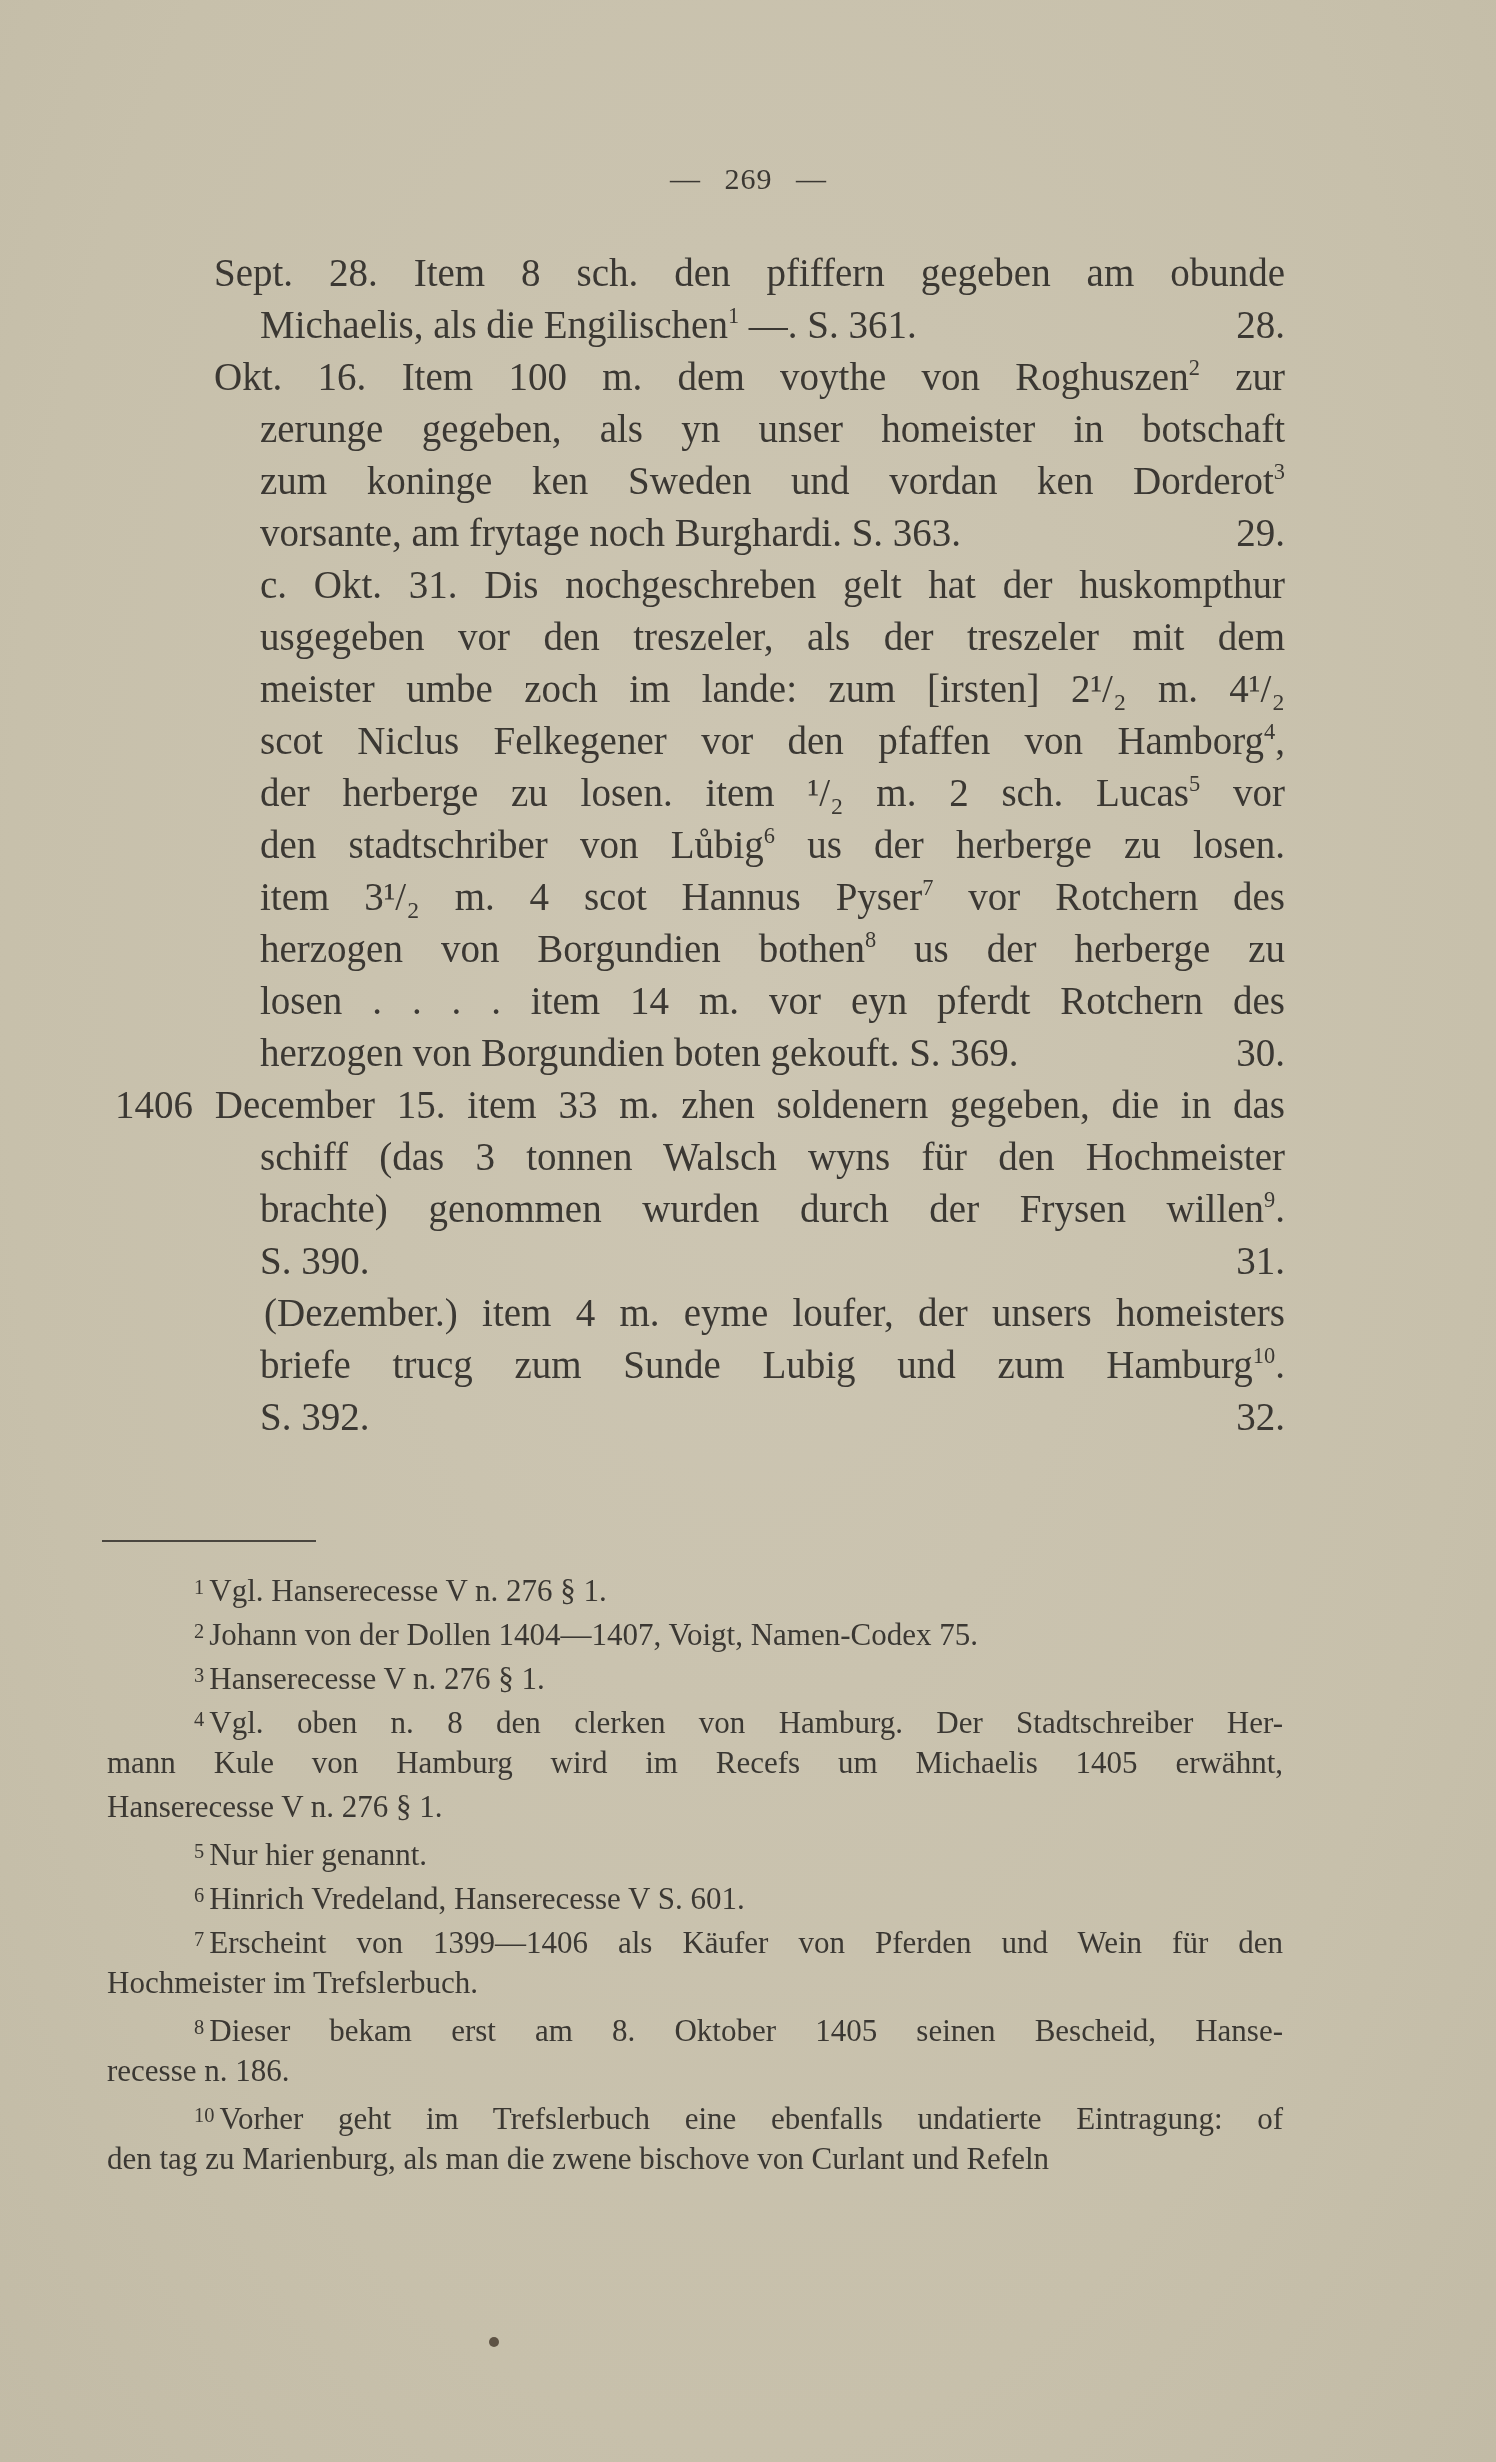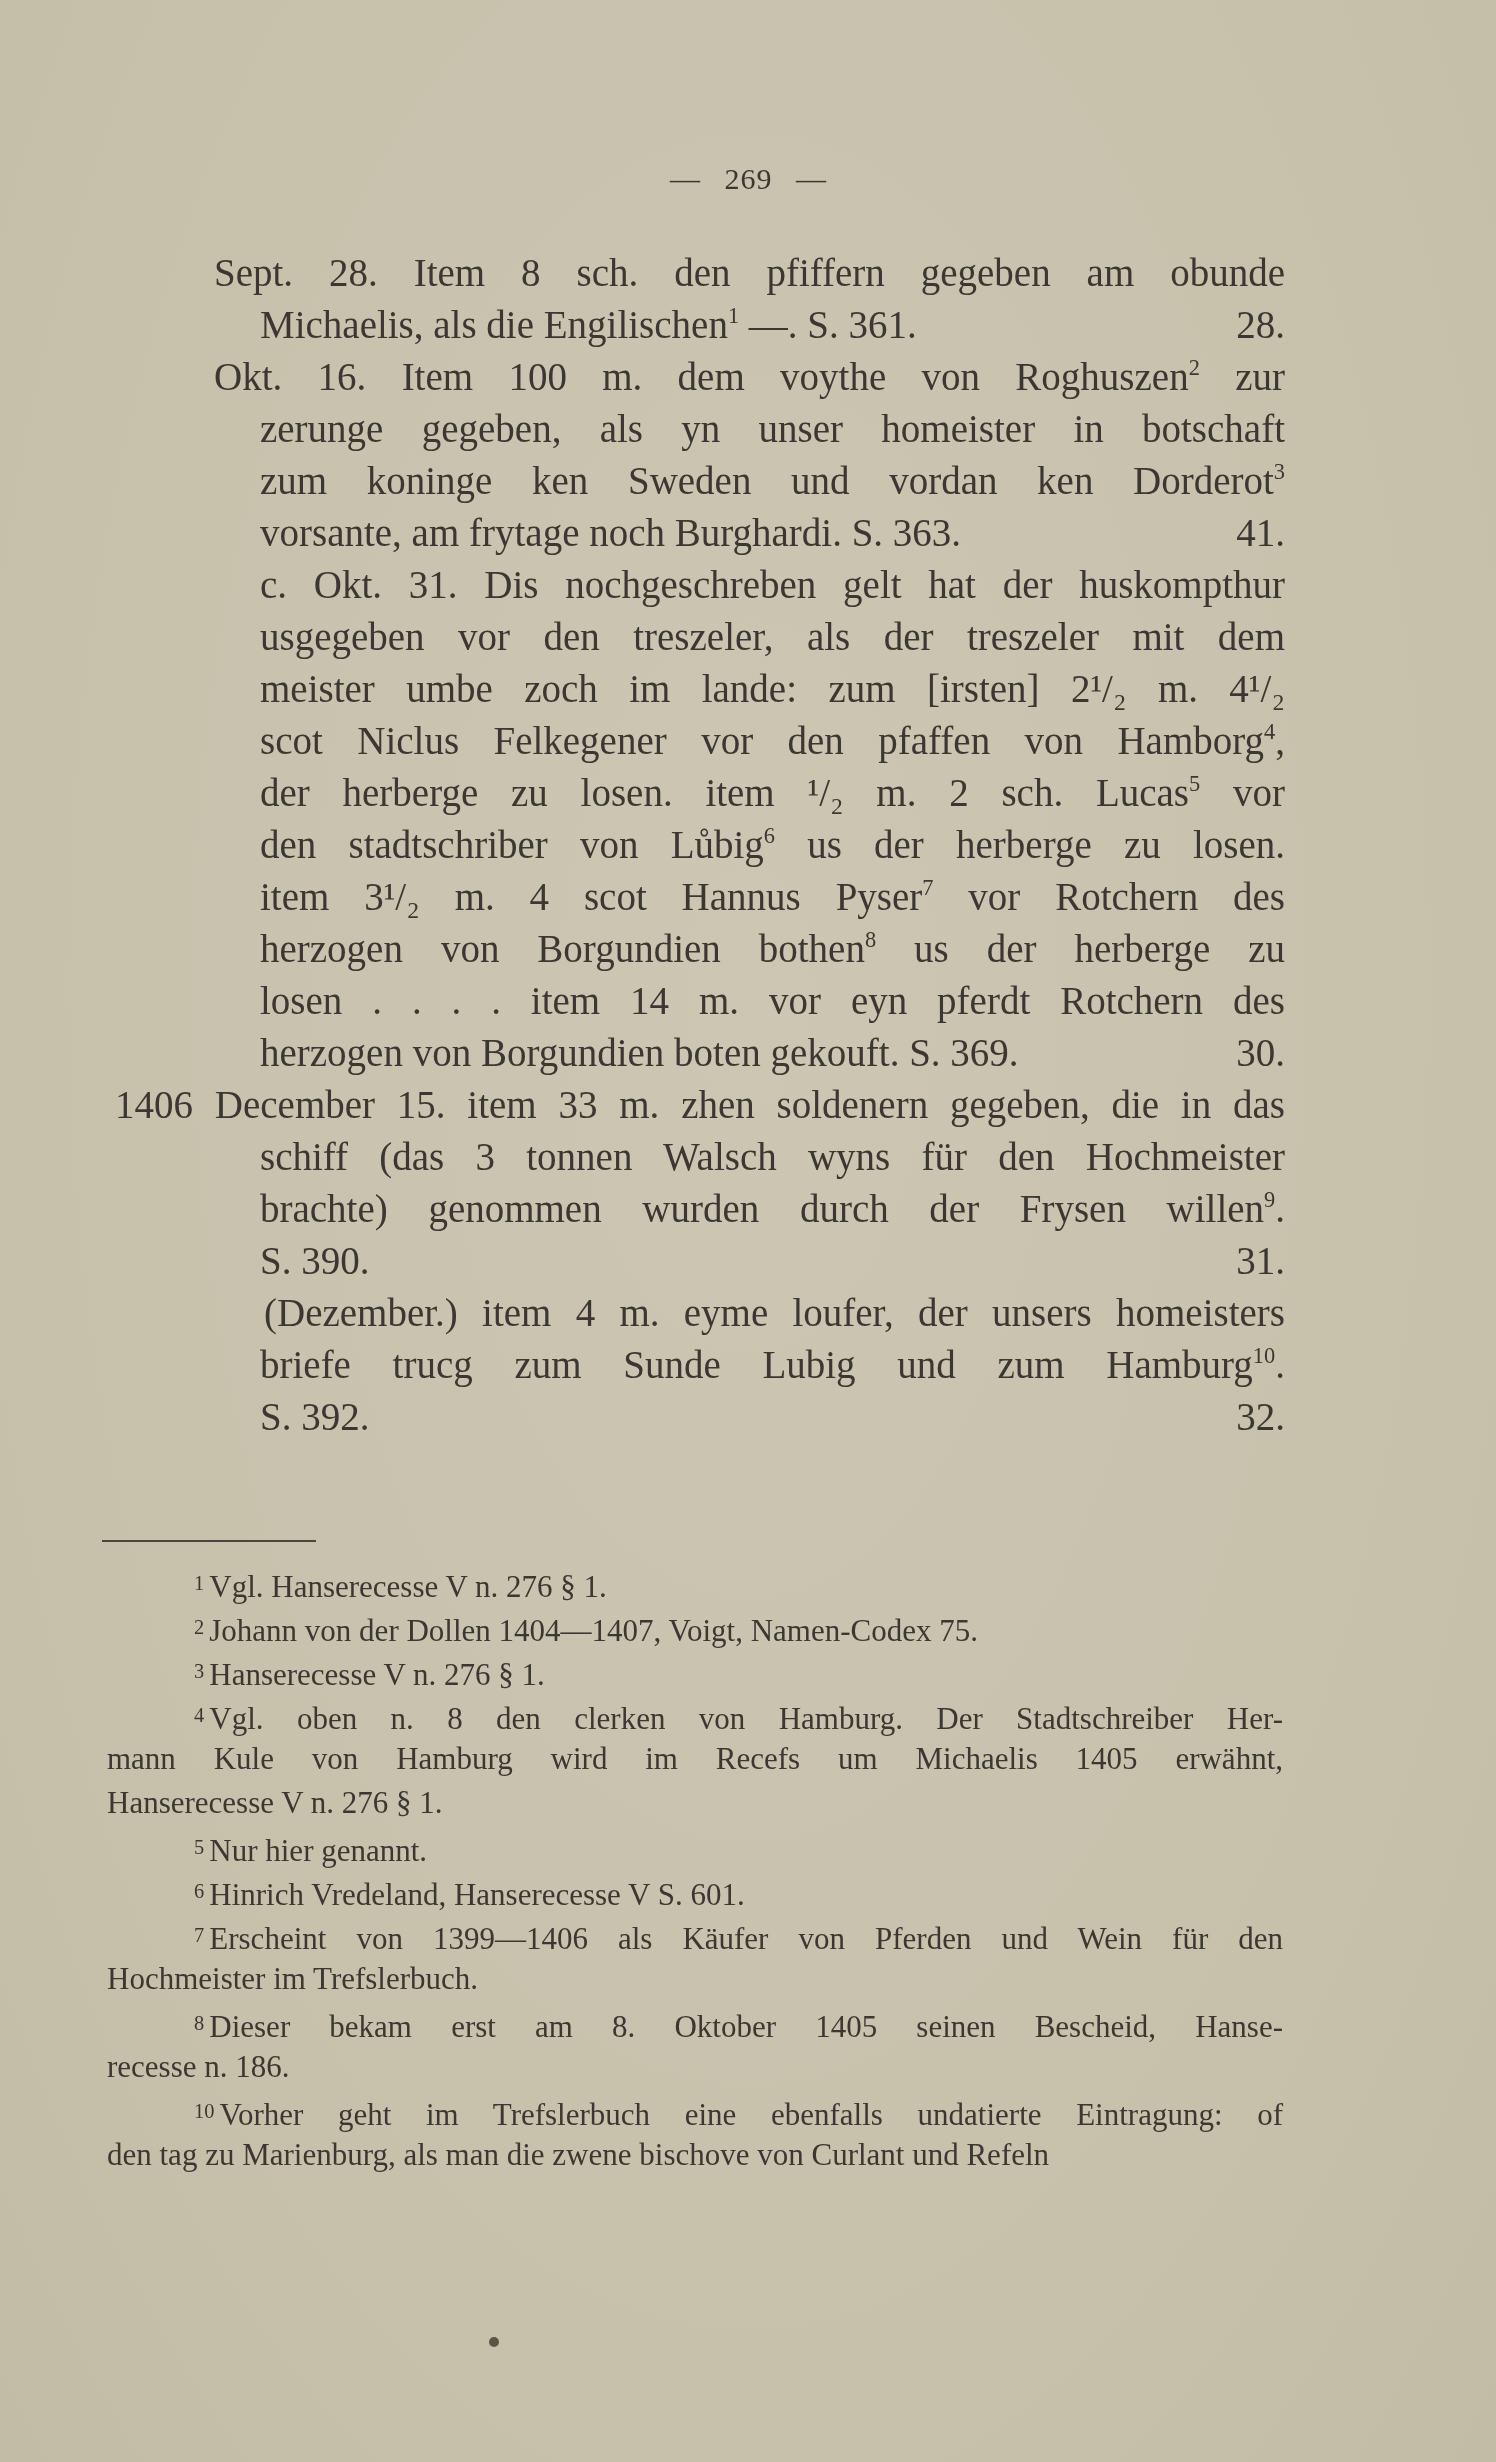--- a/index.html
+++ b/index.html
@@ -32,21 +32,21 @@
   .sup { font-size: 22.4px; vertical-align: 15.3px; line-height: 0; }
   .entry.e1406 .line.first { margin-left: -99px; }
   .entry.eoct31 .line.first { margin-left: 46px; }
   .entry.edez .line.first { margin-left: 50px; }
   .rule {
     position: absolute; top: 1540px; left: 102px; width: 214px; height: 2px;
     background: #4a463f;
   }
   .footnotes {
     position: absolute; top: 1561px; left: 107px; width: 1176px;
-    font-size: 31px; line-height: 44px;
+    font-size: 31px; line-height: 52px;
   }
   .fn-line {
     display: block; height: 44px; white-space: nowrap;
     text-align: justify; text-align-last: justify;
   }
   .fn-line.indent { margin-left: 87px; }
   .fn-line.last { text-align-last: left; }
   .fn-num { font-size: 20.4px; vertical-align: 7.1px; margin-right: 5.1px; }
   .speck {
     position: absolute; left: 489px; top: 2337px; width: 10.2px; height: 10.2px;
@@ -62,21 +62,21 @@
 
 <div class="main" id="main">
     <div class="entry esept">
       <span class="line first"><span>Sept. 28.  Item 8 sch. den pfiffern gegeben am obunde</span></span>
       <span class="line cont last"><span>Michaelis, als die Engilischen</span><span class="sup">1</span><span> —. S. 361.</span><span class="num">28.</span></span>
     </div>
     <div class="entry eokt16">
       <span class="line first"><span>Okt. 16.  Item 100 m. dem voythe von Roghuszen</span><span class="sup">2</span><span> zur</span></span>
       <span class="line cont"><span>zerunge gegeben, als yn unser homeister in botschaft</span></span>
       <span class="line cont"><span>zum koninge ken Sweden und vordan ken Dorderot</span><span class="sup">3</span><span></span></span>
-      <span class="line cont last"><span>vorsante, am frytage noch Burghardi. S. 363.</span><span class="num">41.</span></span>
+      <span class="line cont last"><span>vorsante, am frytage noch Burghardi. S. 363.</span><span class="num">29.</span></span>
     </div>
     <div class="entry eoct31">
       <span class="line first"><span>c. Okt. 31.  Dis nochgeschreben gelt hat der huskompthur</span></span>
       <span class="line cont"><span>usgegeben vor den treszeler, als der treszeler mit dem</span></span>
       <span class="line cont"><span>meister umbe zoch im lande: zum [irsten] 2¹/₂ m. 4¹/₂</span></span>
       <span class="line cont"><span>scot Niclus Felkegener vor den pfaffen von Hamborg</span><span class="sup">4</span><span>,</span></span>
       <span class="line cont"><span>der herberge zu losen.  item ¹/₂ m. 2 sch. Lucas</span><span class="sup">5</span><span> vor</span></span>
       <span class="line cont"><span>den stadtschriber von Lůbig</span><span class="sup">6</span><span> us der herberge zu losen.</span></span>
       <span class="line cont"><span>item 3¹/₂ m. 4 scot Hannus Pyser</span><span class="sup">7</span><span> vor Rotchern des</span></span>
       <span class="line cont"><span>herzogen von Borgundien bothen</span><span class="sup">8</span><span> us der herberge zu</span></span>

